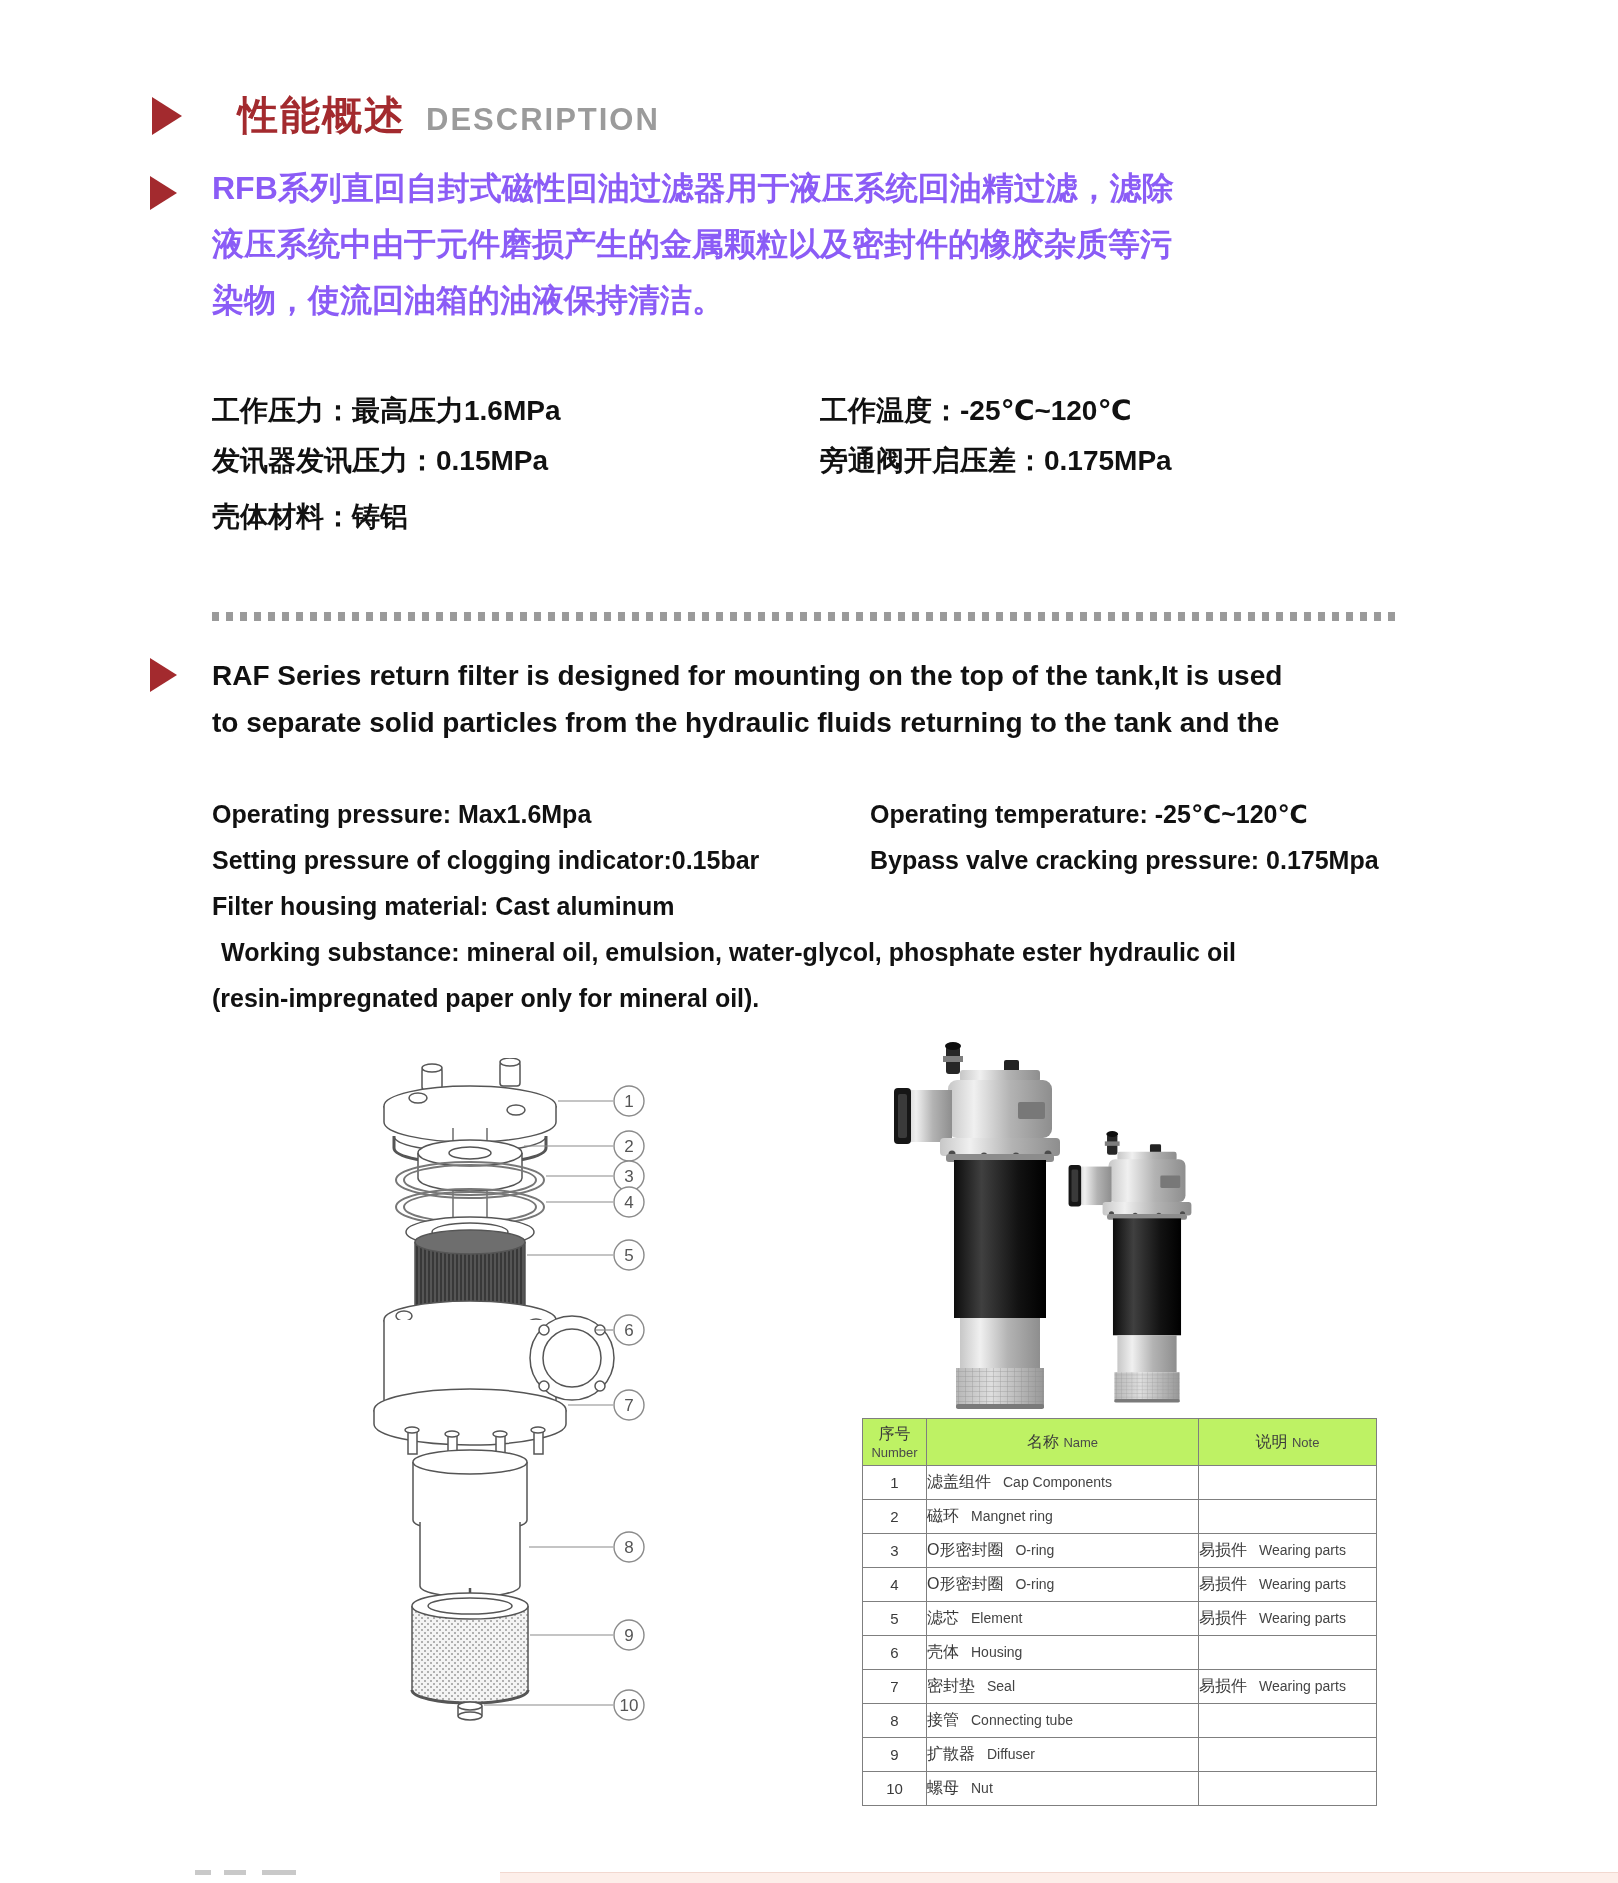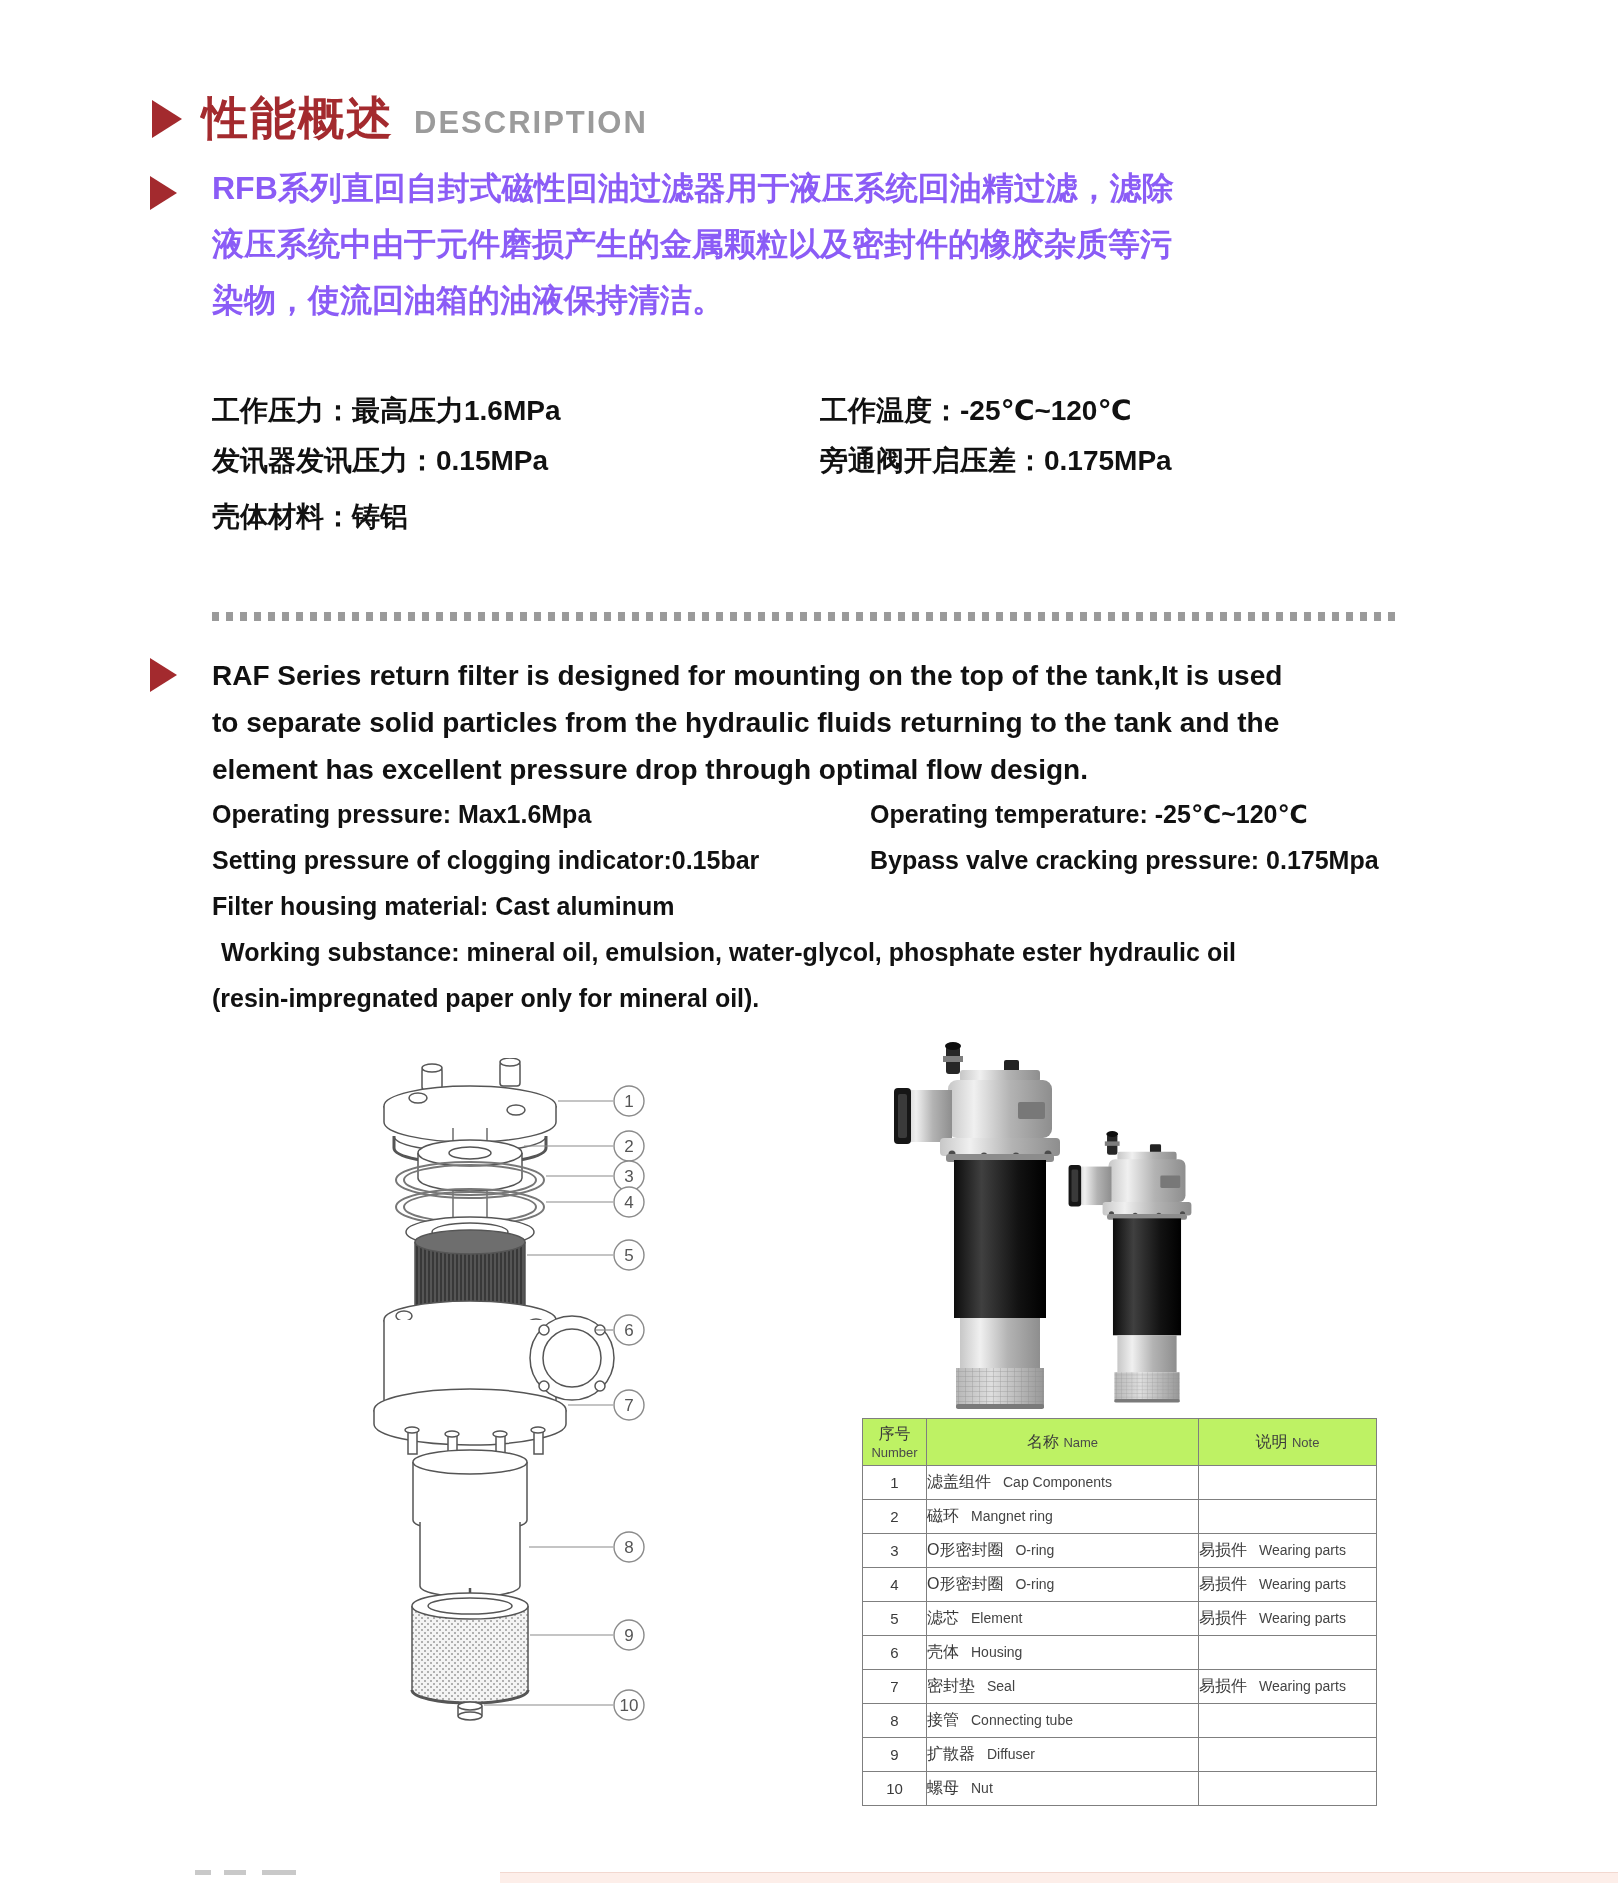--- a/index.html
+++ b/index.html
@@ -3,21 +3,21 @@
 <meta charset="utf-8">
 <style>
   html,body{margin:0;padding:0;background:#fff;}
   #page{position:relative;width:1618px;height:1883px;background:#fff;overflow:hidden;
         font-family:"Liberation Sans","DejaVu Sans",sans-serif;color:#1a1a1a;}
   .abs{position:absolute;}
   .tri{width:0;height:0;border-style:solid;border-color:transparent;}
   .tri-red{border-left-color:#A32A2E;}
   
   .hdr{display:flex;align-items:center;gap:20px;}
-  .hdr-title{font-size:46px;font-weight:bold;color:#A32A2E;letter-spacing:2px;}
+  .hdr-title{font-size:40px;font-weight:bold;color:#A32A2E;letter-spacing:2px;margin-left:36px;}
   .hdr-sub{font-size:31px;font-weight:bold;color:#9B9B9B;letter-spacing:2px;margin-top:8px;}
   
   .cnp{font-size:32px;font-weight:bold;line-height:56px;color:#8b5cf6;white-space:nowrap;}
   .enp{font-size:28px;font-weight:bold;line-height:47px;color:#111;white-space:nowrap;}
   .cnspec{font-size:28px;font-weight:bold;color:#111;white-space:nowrap;}
   .enspec{font-size:25px;font-weight:bold;color:#111;white-space:nowrap;}
   .specrow{display:flex;}
   .specrow .c1{width:608px;}
   .specrow.en .c1{width:658px;}
   .dotsep{height:9px;background:repeating-linear-gradient(90deg,#9a9a9a 0 7px,transparent 7px 14px);}
@@ -65,21 +65,20 @@
     <div class="cnspec">旁通阀开启压差：0.175MPa</div>
   </div>
   <div class="abs cnspec" style="left:212px;top:498px;">壳体材料：铸铝</div>
 
   <div class="abs dotsep" style="left:212px;top:612px;width:1190px;"></div>
 
   <div class="abs tri tri-red" style="left:150px;top:658px;border-width:17px 0 17px 27px;"></div>
   <div class="abs" style="left:212px;top:652px;">
     <div class="enp">RAF Series return filter is designed for mounting on the top of the tank,It is used</div>
     <div class="enp">to separate solid particles from the hydraulic fluids returning to the tank and the</div>
-    <div class="enp">element has excellent pressure drop through optimal flow design.</div>
   </div>
 
   <div class="abs specrow en" style="left:212px;top:800px;">
     <div class="c1 enspec">Operating pressure: Max1.6Mpa</div>
     <div class="enspec">Operating temperature: -25℃~120℃</div>
   </div>
   <div class="abs specrow en" style="left:212px;top:846px;">
     <div class="c1 enspec">Setting pressure of clogging indicator:0.15bar</div>
     <div class="enspec">Bypass valve cracking pressure: 0.175Mpa</div>
   </div>

